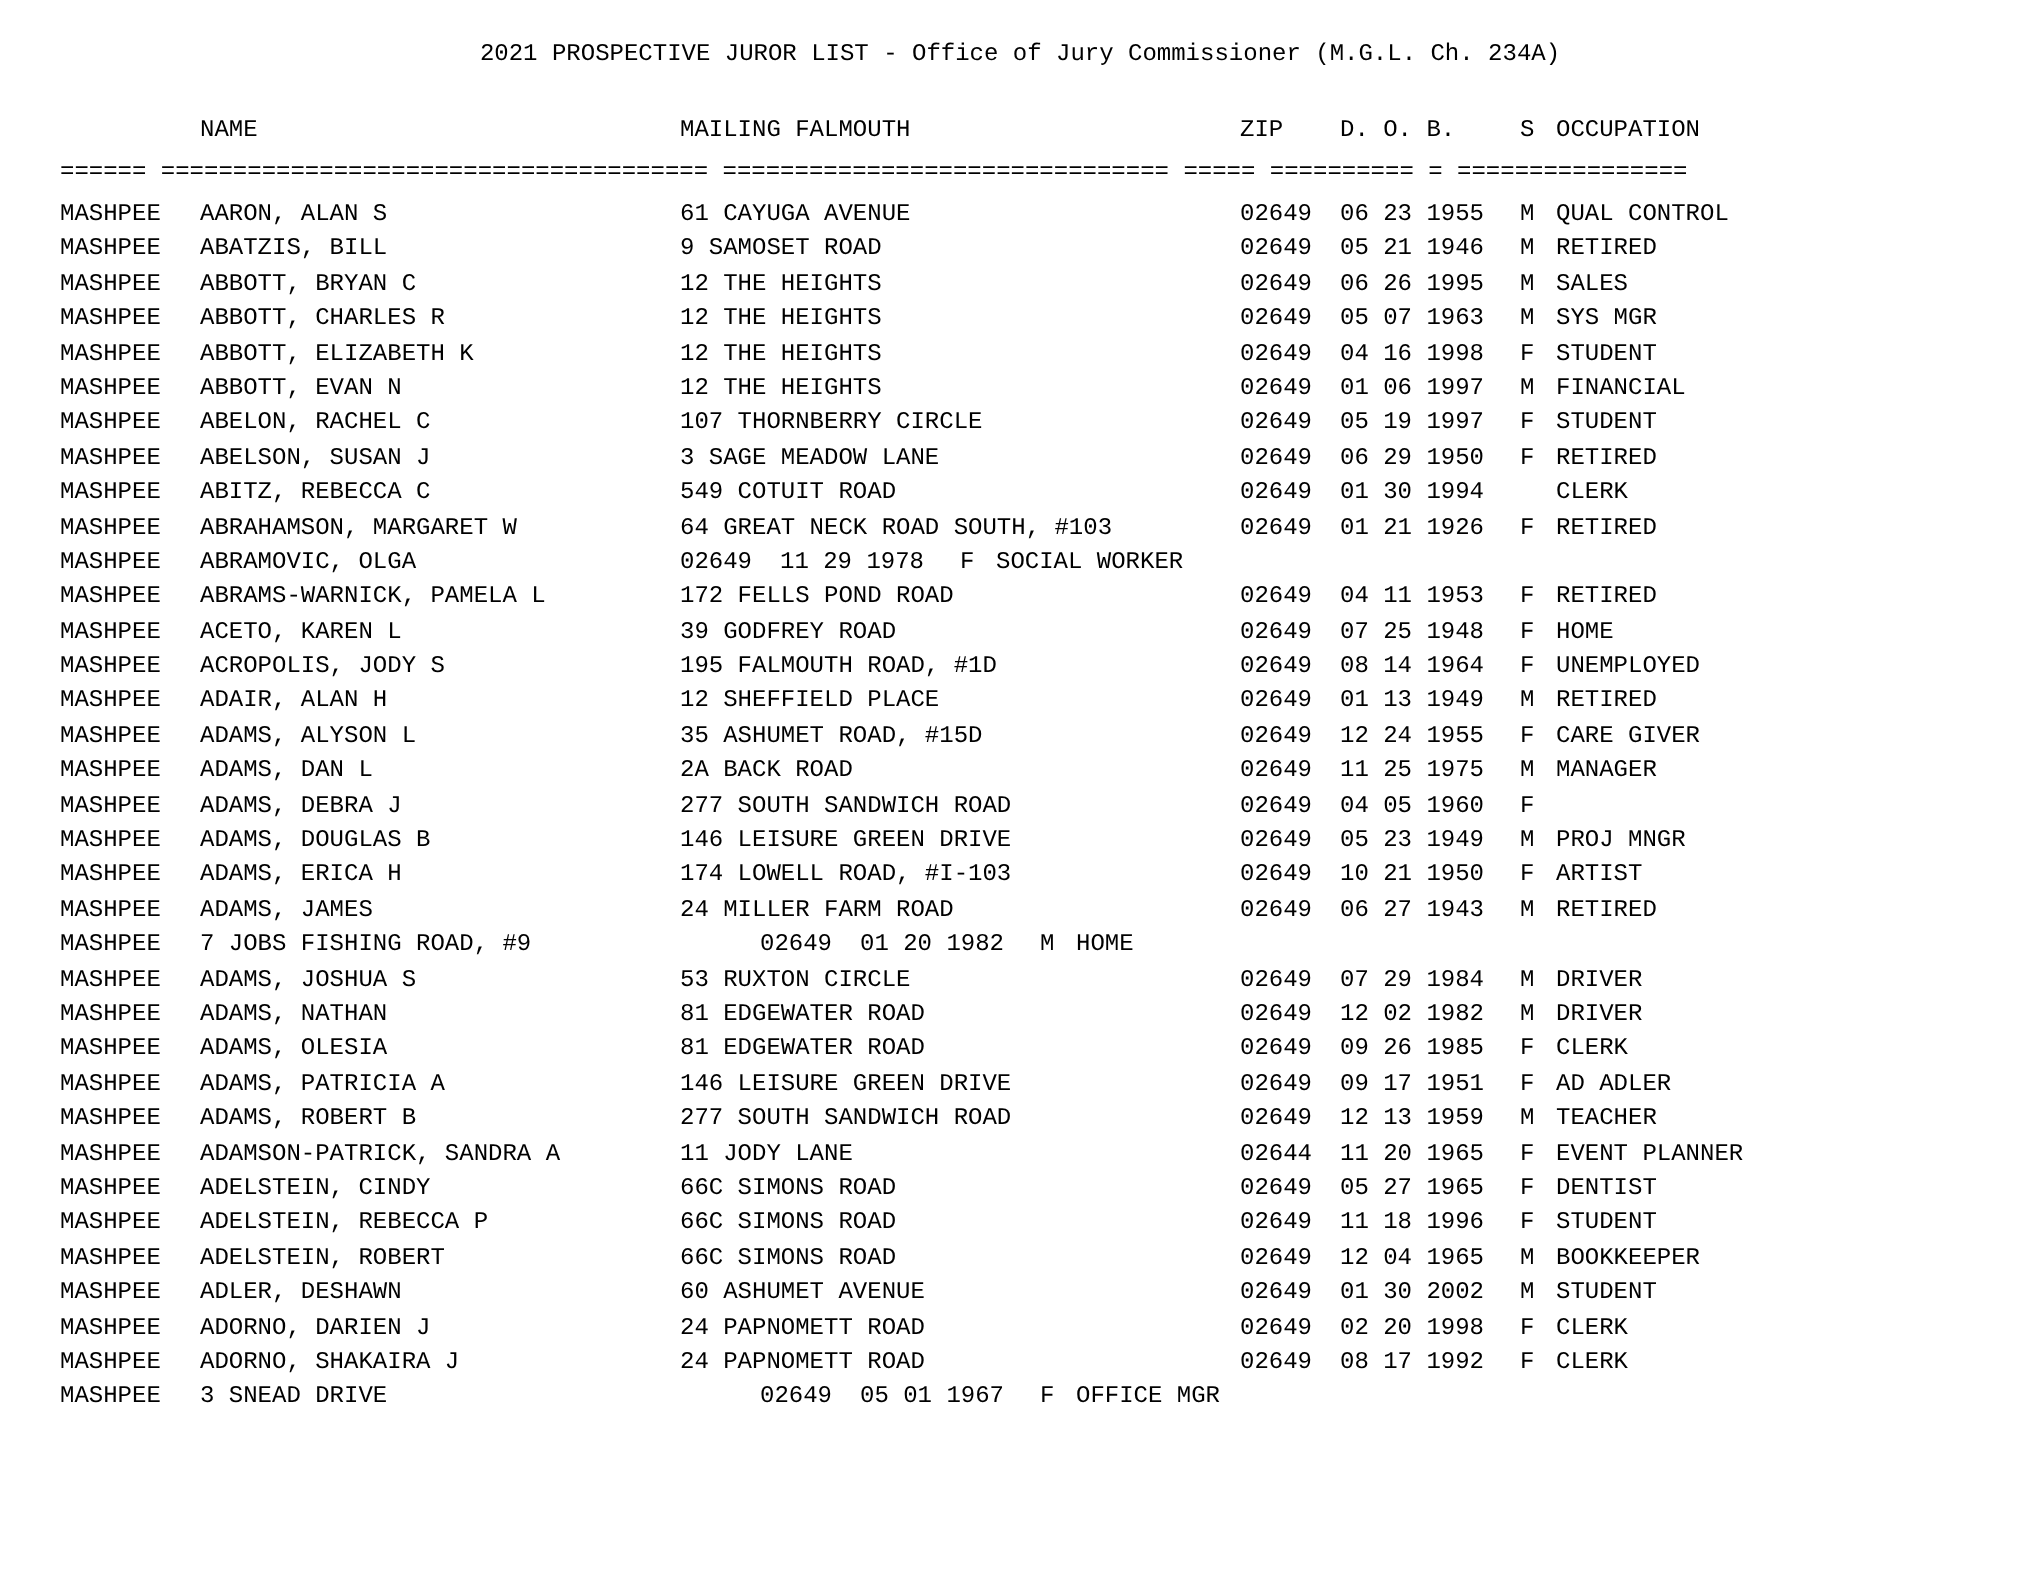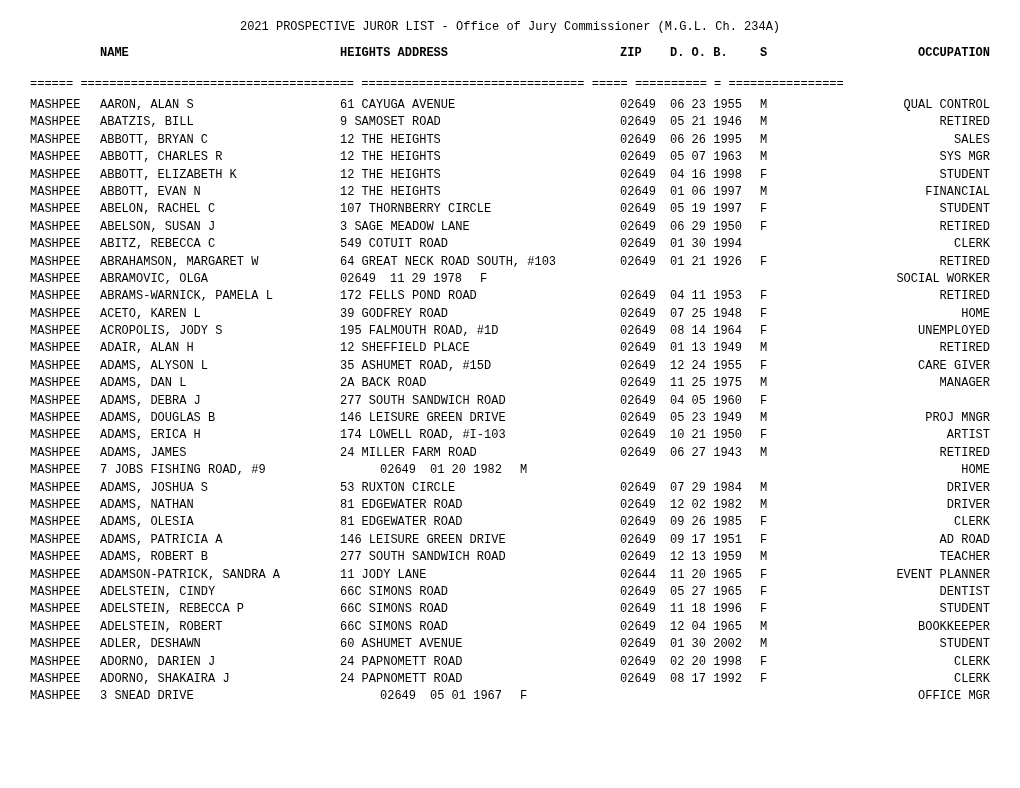--- a/index.html
+++ b/index.html
@@ -5,21 +5,21 @@
     * { margin: 0; padding: 0; box-sizing: border-box; }
     body {
       background: #ffffff;
       font-family: 'Courier New', Courier, monospace;
       font-size: 12px;
       color: #000000;
       padding: 20px 30px;
     }
     .page-title {
       text-align: center;
-      margin-bottom: 12px;
+      margin-bottom: 24px;
       font-size: 12px;
     }
     .divider {
       margin-bottom: 6px;
       font-size: 12px;
       white-space: pre;
       overflow: hidden;
     }
     .data-row {
       display: flex;
@@ -45,37 +45,36 @@
     .col-dob {
       width: 90px;
       min-width: 90px;
     }
     .col-sex {
       width: 18px;
       min-width: 18px;
     }
     .col-occupation {
       flex: 1;
-      text-align: right;
     }
     .header-row {
       display: flex;
-      font-weight: bold;
-      margin-bottom: 17px;
+      font-weight: normal;
+      margin-bottom: 7px;
     }
   </style>
 </head>
 <body>
 
 <div class="page-title">2021 PROSPECTIVE JUROR LIST - Office of Jury Commissioner (M.G.L. Ch. 234A)</div>
 
 <div class="header-row">
   <span class="col-city"></span>
   <span class="col-name">NAME</span>
-  <span class="col-address">HEIGHTS ADDRESS</span>
+  <span class="col-address">MAILING FALMOUTH</span>
   <span class="col-zip">ZIP</span>
   <span class="col-dob">D. O. B.</span>
   <span class="col-sex">S</span>
   <span class="col-occupation">OCCUPATION</span>
 </div>
 
 <div class="divider">====== ====================================== =============================== ===== ========== = ================</div>
 
 <div id="table-body">
     <div class="data-row">
@@ -300,21 +299,21 @@
       <span class="col-sex">F</span>
       <span class="col-occupation">CLERK</span>
     </div>
     <div class="data-row">
       <span class="col-city">MASHPEE</span>
       <span class="col-name">ADAMS, PATRICIA A</span>
       <span class="col-address">146 LEISURE GREEN DRIVE</span>
       <span class="col-zip">02649</span>
       <span class="col-dob">09 17 1951</span>
       <span class="col-sex">F</span>
-      <span class="col-occupation">AD ROAD</span>
+      <span class="col-occupation">AD ADLER</span>
     </div>
     <div class="data-row">
       <span class="col-city">MASHPEE</span>
       <span class="col-name">ADAMS, ROBERT B</span>
       <span class="col-address">277 SOUTH SANDWICH ROAD</span>
       <span class="col-zip">02649</span>
       <span class="col-dob">12 13 1959</span>
       <span class="col-sex">M</span>
       <span class="col-occupation">TEACHER</span>
     </div>

